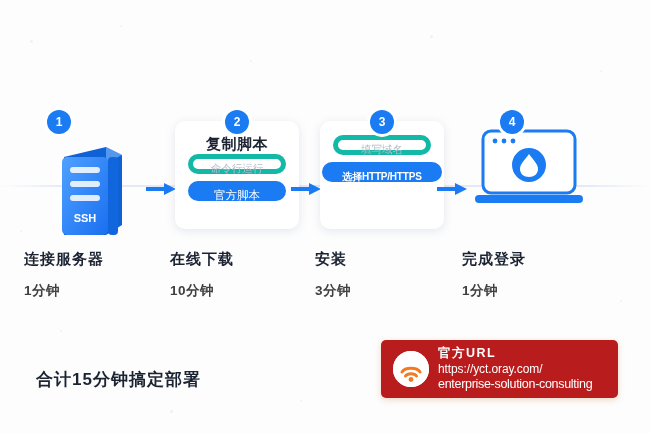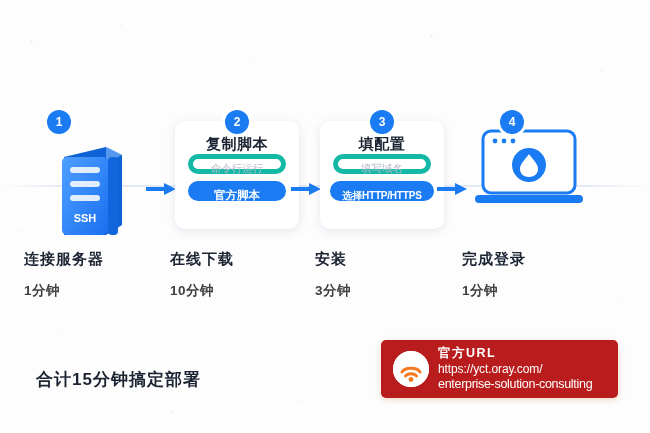--- a/index.html
+++ b/index.html
@@ -106,25 +106,25 @@
     color: #b3bbc8;
     font-size: 10.5px;
     line-height: 19px;
     text-align: center;
     box-sizing: border-box;
   }
   .pill.solid {
     background: #1a7bf2;
     border-color: #1a7bf2;
     color: #ffffff;
-    font-weight: bold;
+    font-weight: normal;
     font-size: 11.5px;
   }
   .pill.small-blue {
-    width: 104px;
+    width: 120px;
     background: #1a7bf2;
     border-color: #1a7bf2;
     color: #ffffff;
     font-size: 10px;
     font-weight: bold;
     letter-spacing: -0.2px;
   }
 
   .label {
     position: absolute;
@@ -281,21 +281,20 @@
 
     <div class="arrow arrow-2">
       <svg width="30" height="12" viewBox="0 0 30 12">
         <path d="M0 4 H18 V0 L30 6 L18 12 V8 H0 Z" fill="#1a7bf2"></path>
       </svg>
     </div>
 
     <div class="step step-3">
       <div class="badge">3</div>
       <div class="card">
-        <div class="card-title">填配置</div>
         <div class="pill">填写域名</div>
         <div class="pill small-blue">选择HTTP/HTTPS</div>
       </div>
       <div class="label label-main">安装</div>
       <div class="label label-time">3分钟</div>
     </div>
 
     <div class="arrow arrow-3">
       <svg width="30" height="12" viewBox="0 0 30 12">
         <path d="M0 4 H18 V0 L30 6 L18 12 V8 H0 Z" fill="#1a7bf2"></path>

